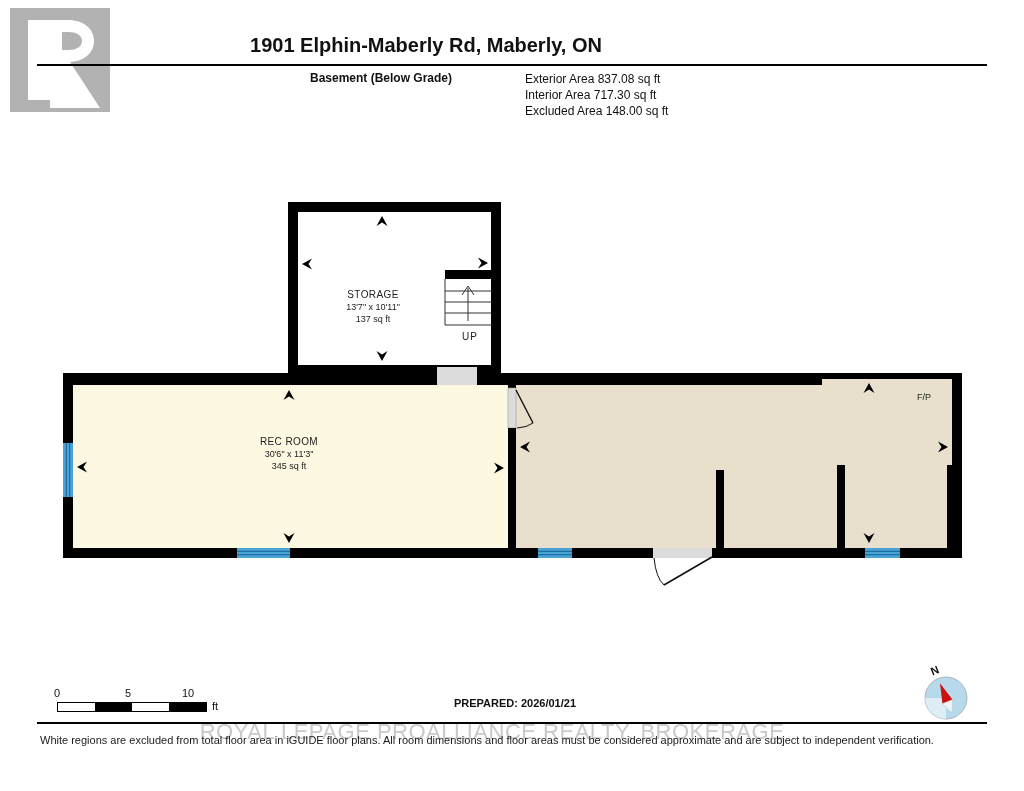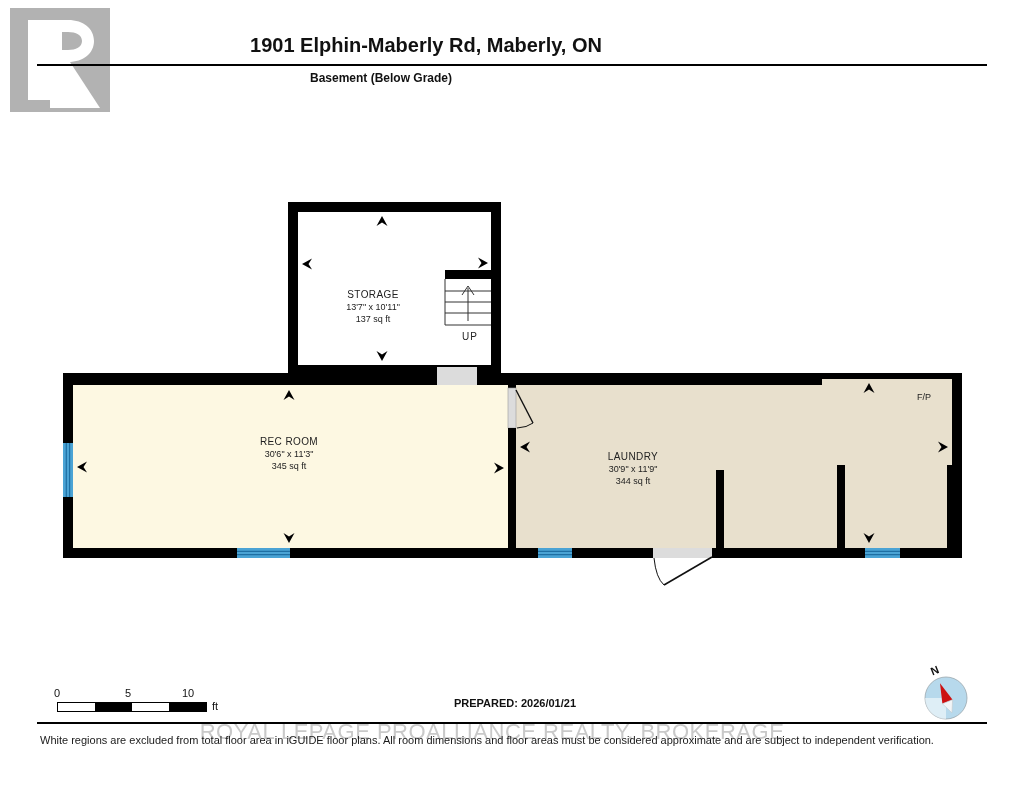--- a/index.html
+++ b/index.html
@@ -50,20 +50,25 @@
   <svg class="abs logo-box" viewBox="0 0 100 104" xmlns="http://www.w3.org/2000/svg">
     <rect x="0" y="0" width="100" height="104" fill="#b2b2b2"></rect>
     <rect x="18" y="12" width="22" height="80" fill="#fff"></rect>
     <path fill="#fff" fill-rule="evenodd" d="M40 12 H58 C74 12 84 21 84 33 C84 45 74 54 58 54 H40 Z M52 24 H58 C66 24 72 27 72 33 C72 39 66 42 58 42 H52 Z"></path>
     <path fill="#fff" d="M40 54 L60 54 L90 100 L40 100 Z"></path>
   </svg>
 
   <div class="abs page-title">1901 Elphin-Maberly Rd, Maberly, ON</div>
   <div class="abs rule title-rule"></div>
   <div class="abs floor-label">Basement (Below Grade)</div>
+  <div class="abs area-lines">
+    <div>Exterior Area 837.08 sq ft</div>
+    <div>Interior Area 717.30 sq ft</div>
+    <div>Excluded Area 148.00 sq ft</div>
+  </div>
 
   <svg class="abs plan-svg" viewBox="0 0 1024 791" xmlns="http://www.w3.org/2000/svg">
     <defs>
       <path id="arr" d="M0 0 L-10 5.5 L-6.5 0 L-10 -5.5 Z"></path>
     </defs>
 
     <rect x="288" y="202" width="213" height="173" fill="#000"></rect>
     <rect x="298" y="212" width="193" height="153" fill="#FFFFFF"></rect>
 
     <g stroke="#333" stroke-width="1" fill="none">
@@ -148,25 +153,20 @@
   <div class="abs room-label" style="left:293px;top:273px;margin-top:16px;">
     <div class="room-name">STORAGE</div>
     <div class="room-dims">13'7" x 10'11"</div>
     <div class="room-area">137 sq ft</div>
   </div>
   <div class="abs room-label" style="left:209px;top:436px;">
     <div class="room-name">REC ROOM</div>
     <div class="room-dims">30'6" x 11'3"</div>
     <div class="room-area">345 sq ft</div>
   </div>
-  <div class="abs room-label" style="left:553px;top:451px;">
-    <div class="room-name">LAUNDRY</div>
-    <div class="room-dims">30'9" x 11'9"</div>
-    <div class="room-area">344 sq ft</div>
-  </div>
 
   <div class="abs scalebar">
     <span class="tick tick-0">0</span>
     <span class="tick tick-5">5</span>
     <span class="tick tick-10">10</span>
     <div class="bar">
       <div class="seg w"></div>
       <div class="seg b"></div>
       <div class="seg w"></div>
       <div class="seg b"></div>

